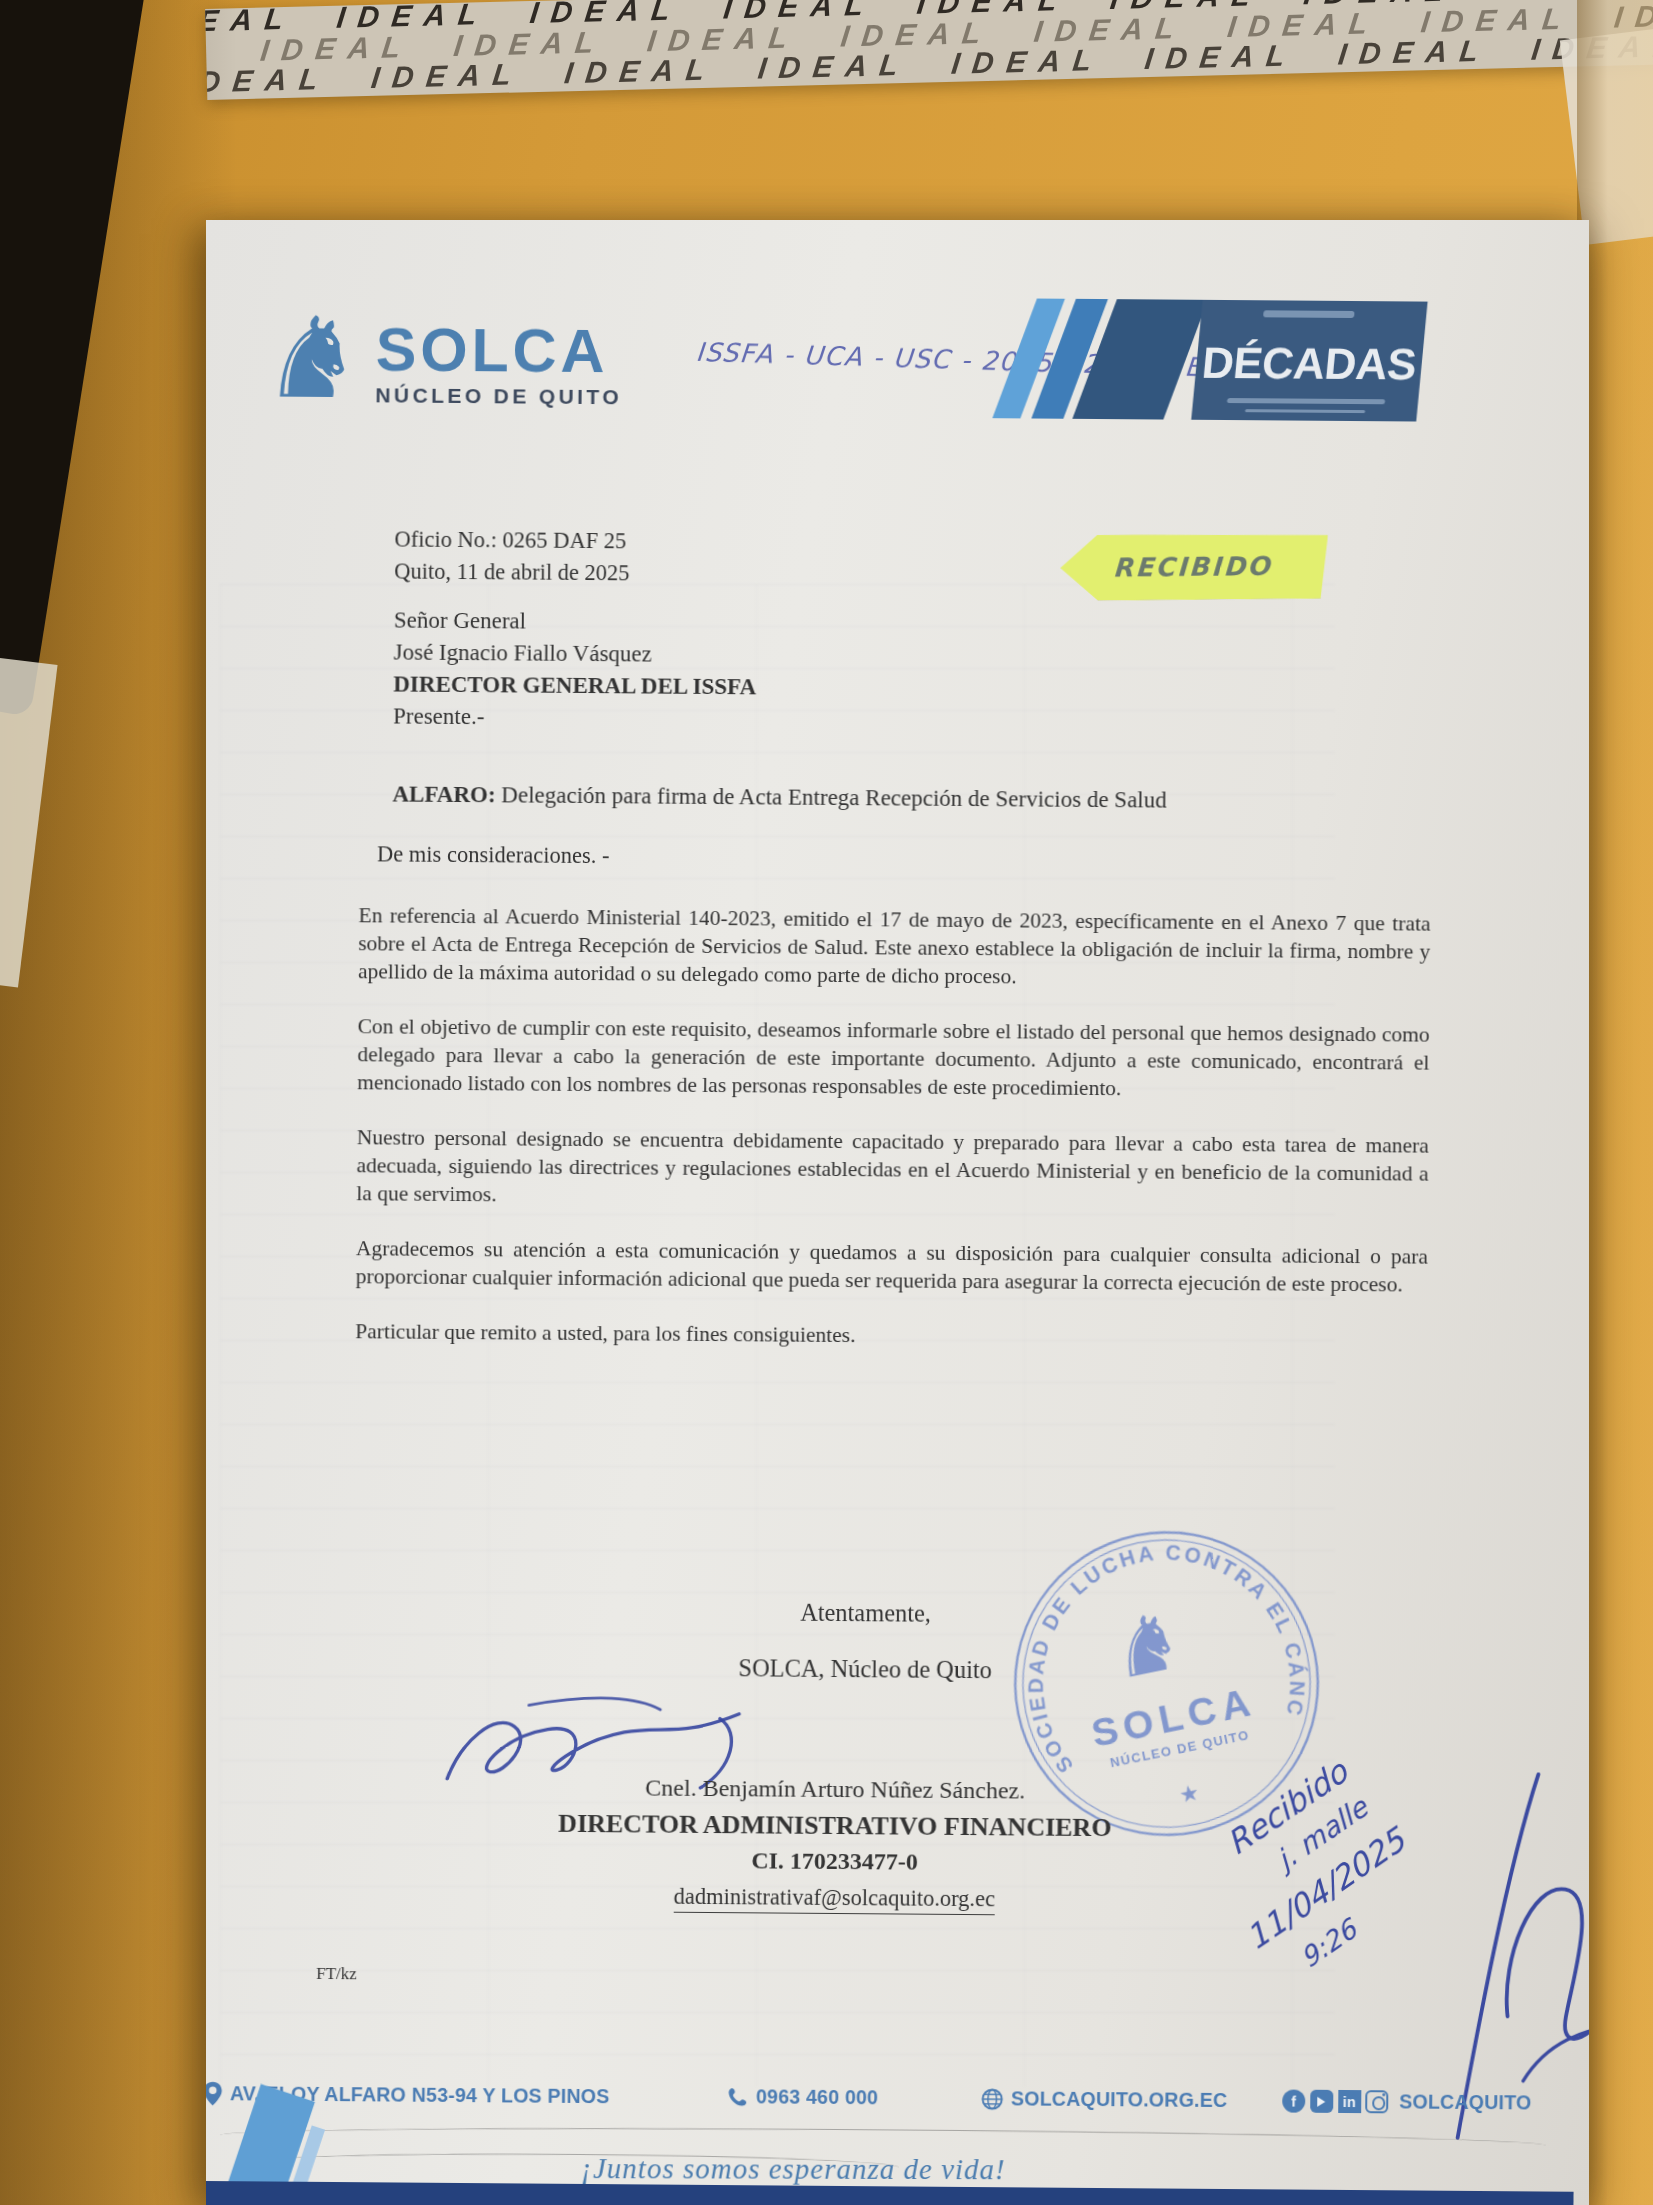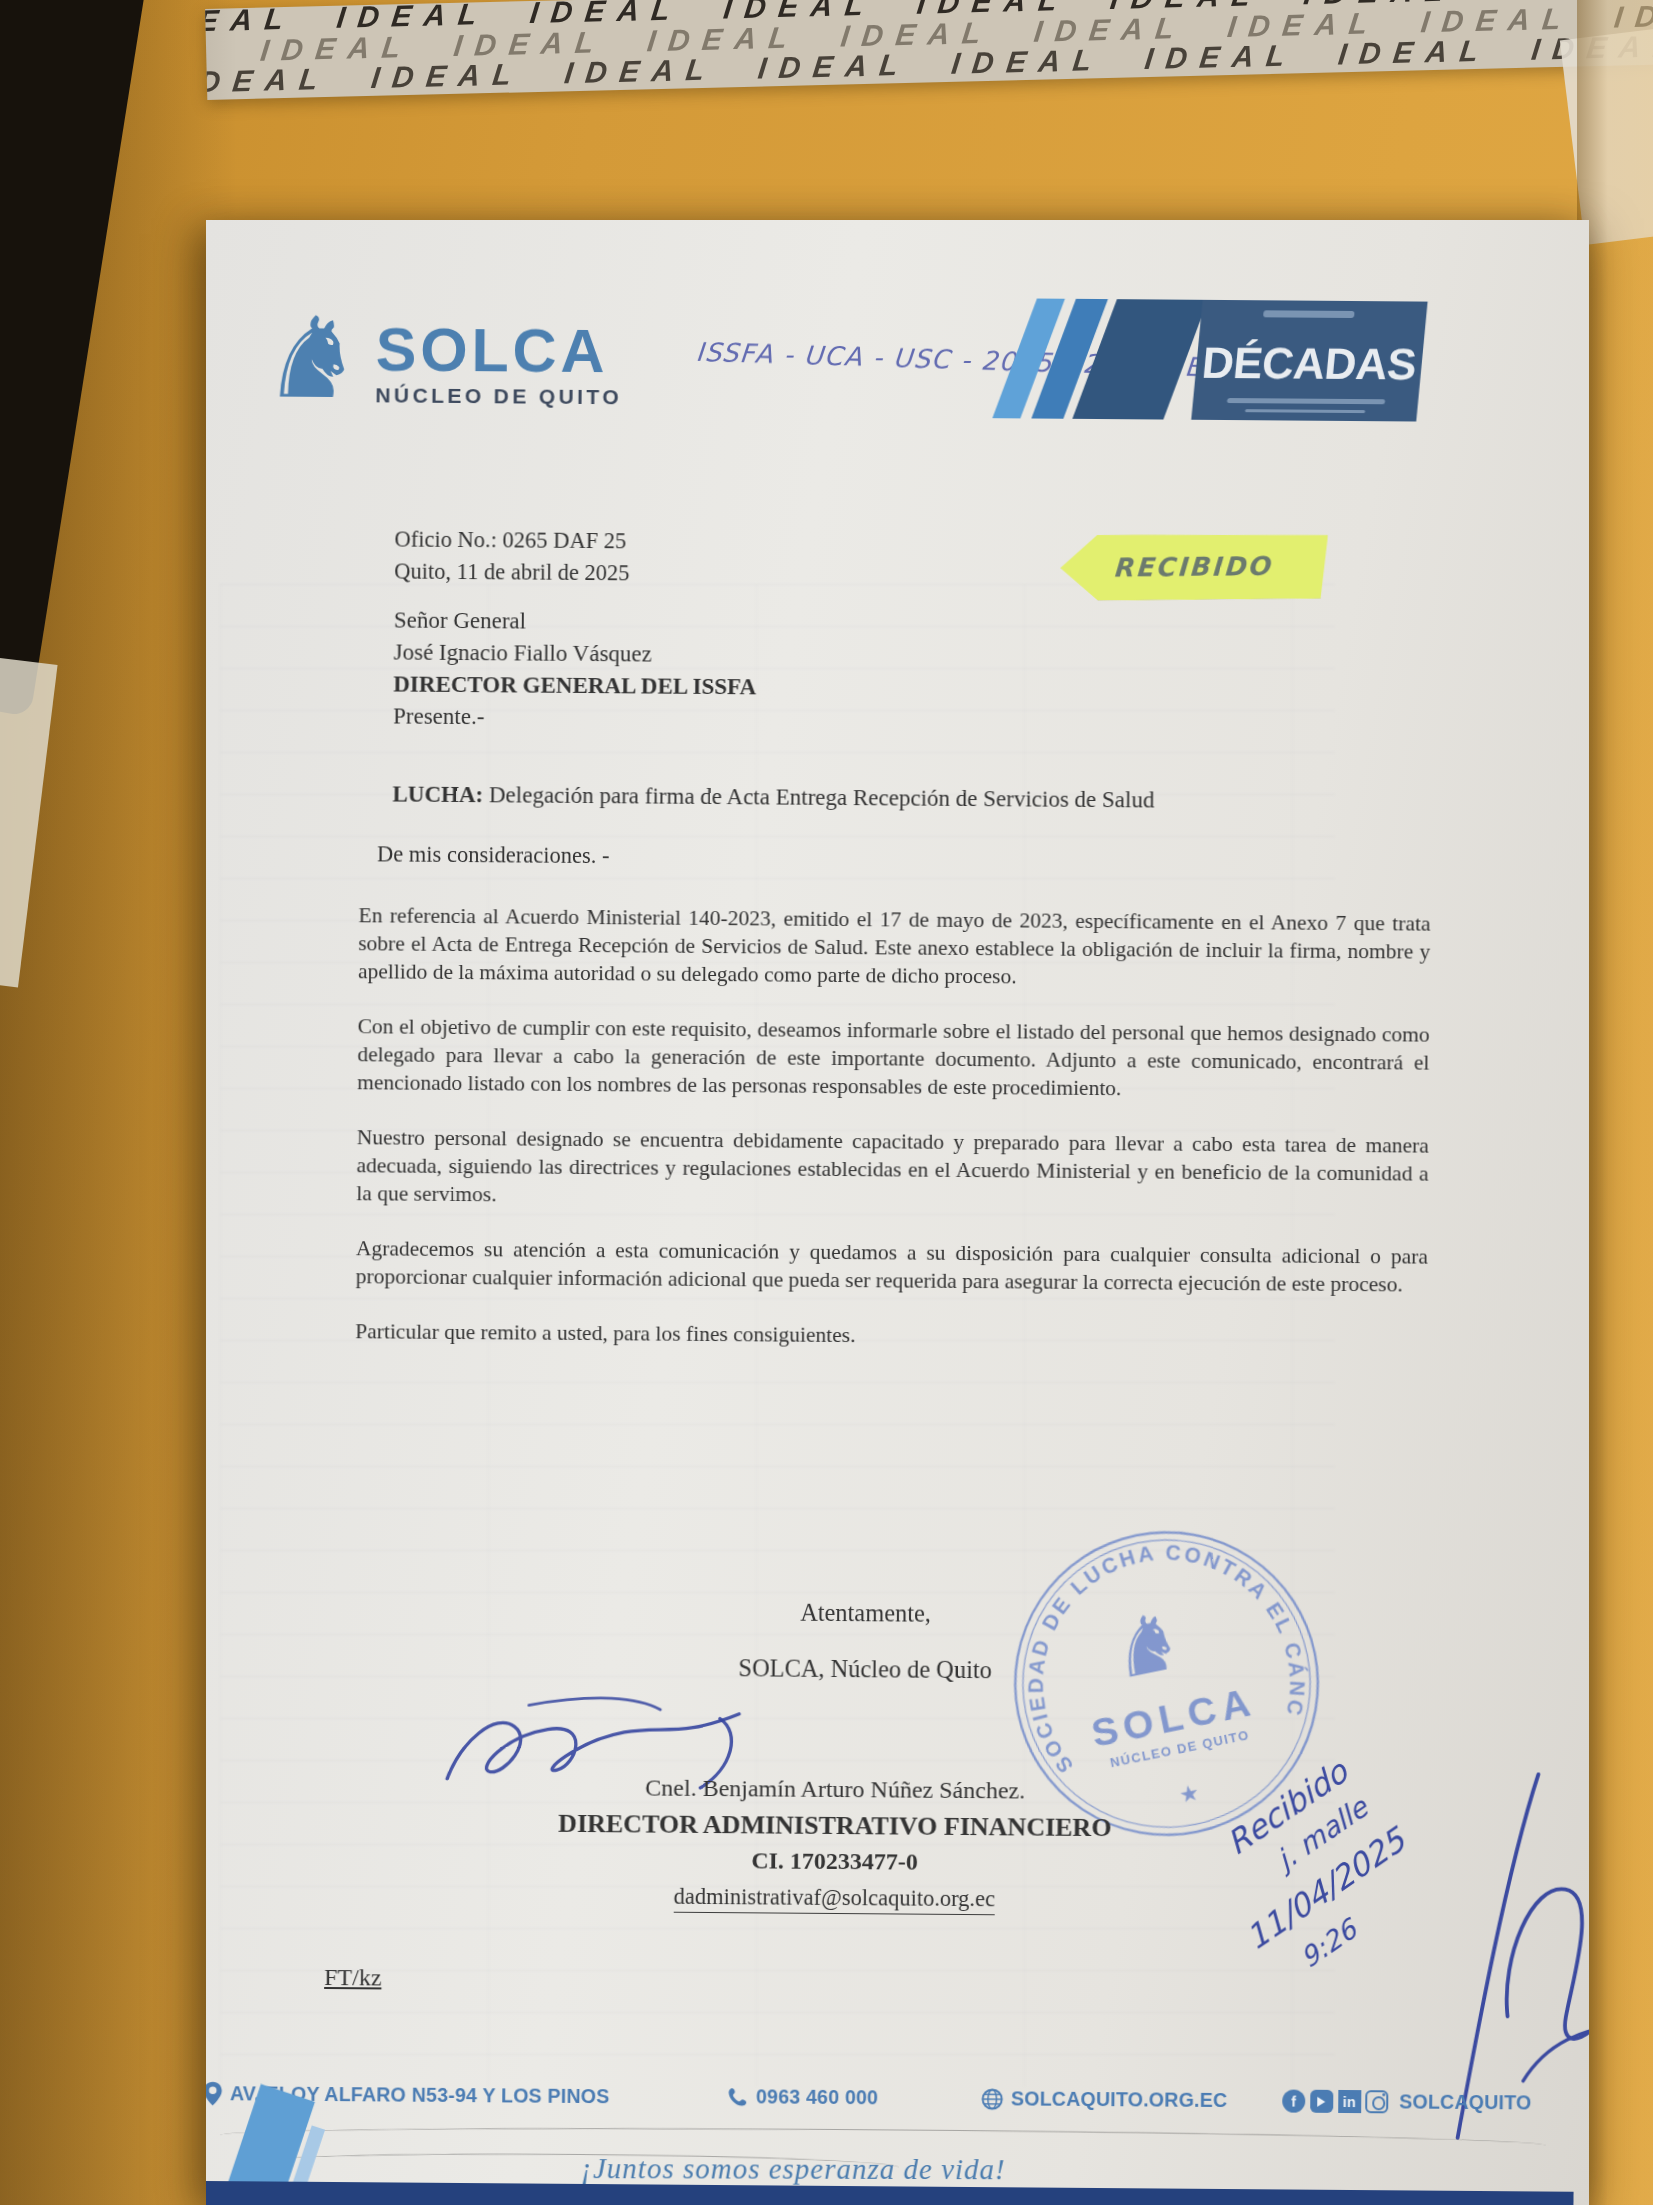--- a/index.html
+++ b/index.html
@@ -90,21 +90,21 @@
 
   .received{position:absolute;left:1048px;top:1474px;width:412px;height:431px;transform:rotate(-35deg);
     color:#3b4aa0;mix-blend-mode:multiply;}
   .received .l{position:absolute;font-family:"DejaVu Sans",sans-serif;font-style:italic;transform:skewX(-8deg);}
   .rl1{left:72px;top:14.4px;font-size:32px;}
   .rl2{left:103px;top:58px;font-size:28px;}
   .rl3{left:34px;top:103px;font-size:32px;}
   .rl4{left:67px;top:153px;font-size:27px;}
   .flourish{position:absolute;left:72px;top:124px;width:306px;height:297px;}
 
-  .initials{position:absolute;left:132px;top:1743px;font-size:24px;text-decoration:underline;}
+  .initials{position:absolute;left:124px;top:1743px;font-size:17px;}
 
   .footer{position:absolute;left:12px;top:1861px;width:1364px;height:43px;
     font-family:"Liberation Sans",sans-serif;font-weight:700;font-size:19.6px;color:#4b7cb3;letter-spacing:0.2px;}
   .f-item{position:absolute;top:0;display:flex;align-items:center;gap:7.7px;white-space:nowrap;}
   .f-address{left:0;} .f-phone{left:524px;} .f-web{left:778px;} .f-social{left:1079px;}
   .icon{display:inline-flex;align-items:center;justify-content:center;}
   .socials{display:inline-flex;gap:4.8px;margin-right:2.9px;}
   .sq{width:23px;height:23px;background:#4b7cb3;color:#eef2f6;display:flex;align-items:center;justify-content:center;
     font-size:14.4px;font-weight:800;}
   .sq.round{border-radius:50%;}
@@ -181,21 +181,21 @@
       </div>
 
       <div class="recipient">
         <div>Señor General</div>
         <div>José Ignacio Fiallo Vásquez</div>
         <div class="bold">DIRECTOR GENERAL DEL ISSFA</div>
         <div>Presente.-</div>
       </div>
 
       <div class="subject">
-        <span class="lbl">LUCHA:</span><span> Delegación para firma de Acta Entrega Recepción de Servicios de Salud</span>
+        <span class="lbl">ALFARO:</span><span> Delegación para firma de Acta Entrega Recepción de Servicios de Salud</span>
       </div>
 
       <div class="salutation">De mis consideraciones. -</div>
 
       <div class="bodytext">
         <p>En referencia al Acuerdo Ministerial 140-2023, emitido el 17 de mayo de 2023, específicamente en el Anexo 7 que trata sobre el Acta de Entrega Recepción de Servicios de Salud. Este anexo establece la obligación de incluir la firma, nombre y apellido de la máxima autoridad o su delegado como parte de dicho proceso.</p>
         <p>Con el objetivo de cumplir con este requisito, deseamos informarle sobre el listado del personal que hemos designado como delegado para llevar a cabo la generación de este importante documento. Adjunto a este comunicado, encontrará el mencionado listado con los nombres de las personas responsables de este procedimiento.</p>
         <p>Nuestro personal designado se encuentra debidamente capacitado y preparado para llevar a cabo esta tarea de manera adecuada, siguiendo las directrices y regulaciones establecidas en el Acuerdo Ministerial y en beneficio de la comunidad a la que servimos.</p>
         <p>Agradecemos su atención a esta comunicación y quedamos a su disposición para cualquier consulta adicional o para proporcionar cualquier información adicional que pueda ser requerida para asegurar la correcta ejecución de este proceso.</p>
         <p class="closing">Particular que remito a usted, para los fines consiguientes.</p>

